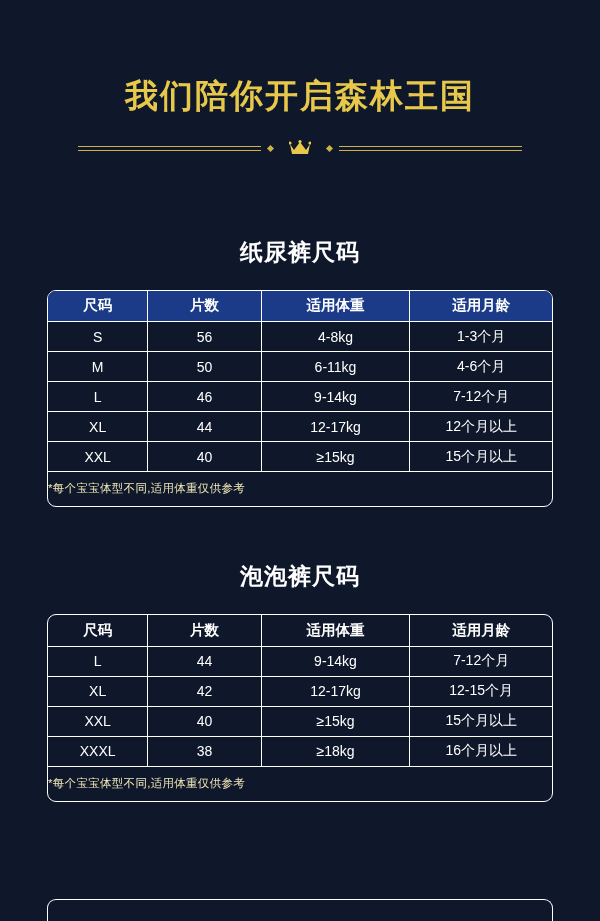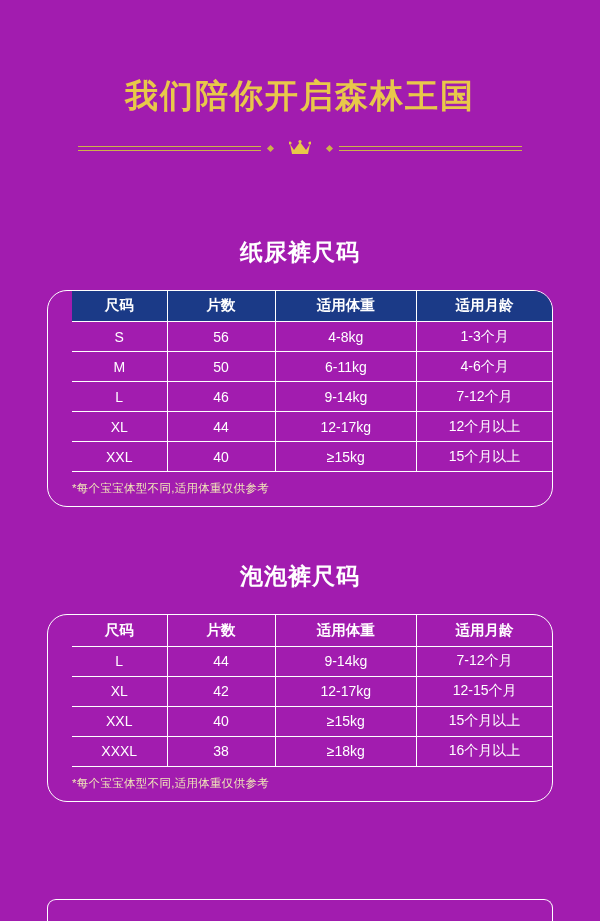--- a/index.html
+++ b/index.html
@@ -13,21 +13,21 @@
     background: #1d4630;
     font-family: "Liberation Sans", sans-serif;
     color: #ffffff;
     overflow: hidden;
   }
 
   .page {
     position: relative;
     width: 600px;
     height: 921px;
-    background: #a21caf;
+    background: #0f172a;
   }
 
   
   .headline {
     text-align: center;
     font-size: 33px;
     font-weight: bold;
     letter-spacing: 2px;
     color: #e8c84a;
     padding-top: 76px;
@@ -70,24 +70,23 @@
     letter-spacing: 1px;
   }
   .section-1-title { margin-top: 77px; }
   .section-2-title { margin-top: 54px; }
 
   
   .table-card {
     margin: 22px auto 0 auto;
     width: 506px;
     border: 1px solid #ffffff;
-    border-radius: 20px;
+    border-radius: 9px;
     overflow: hidden;
     background: transparent;
-    padding-left: 24px;
   }
 
   table {
     width: 100%;
     border-collapse: collapse;
     table-layout: fixed;
   }
   th, td {
     text-align: center;
     font-size: 14px;

